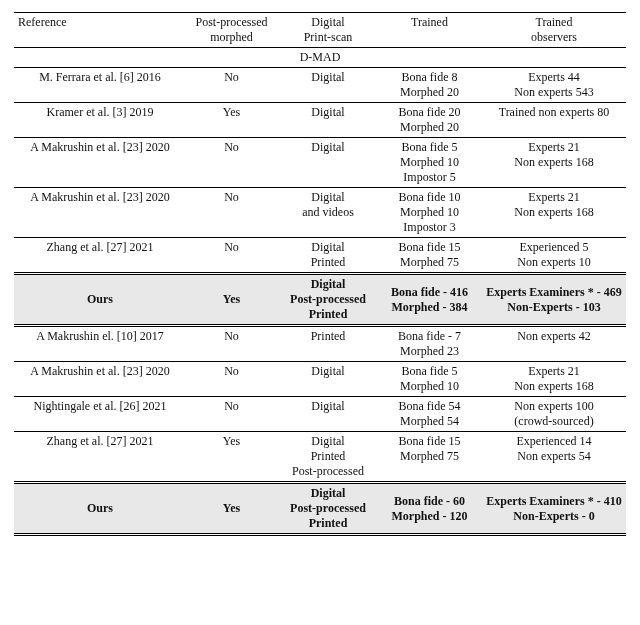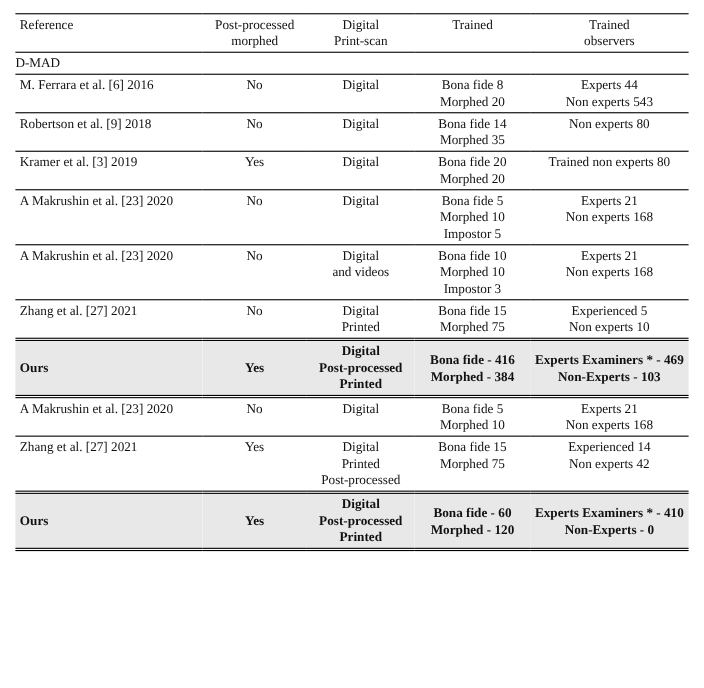--- a/index.html
+++ b/index.html
@@ -30,24 +30,25 @@
     padding: 2px 2px;
     vertical-align: top;
     white-space: pre-line;
     font-weight: normal;
     overflow: hidden;
   }
   tr.hrow th { border-bottom: 1px solid #000; }
   tr.srow td {
     border-top: 1px solid #000;
     border-bottom: 1px solid #000;
+    text-align: center;
     padding: 2px 0;
   }
   tr.drow td { border-bottom: 1px solid #000; }
-  .c-ref { text-align: left; padding-left: 4px; }
+  .c-ref { text-align: center; padding-left: 4px; }
   .c-mid { text-align: center; }
   th.c-ref { text-align: left; }
   tr.ours td {
     background: #e8e8e8;
     font-weight: bold;
     border-top: 3px double #000;
     border-bottom: 3px double #000;
     vertical-align: middle;
   }
 </style>
@@ -82,28 +83,20 @@
     </tr>
 
     <tr class="drow">
       <td class="c-ref">M. Ferrara et al. [6] 2016</td>
       <td class="c-mid">No</td>
       <td class="c-mid">Digital</td>
       <td class="c-mid">Bona fide 8
 Morphed 20</td>
       <td class="c-mid">Experts 44
 Non experts 543</td>
-    </tr>
-    <tr class="drow">
-      <td class="c-ref">Robertson et al. [9] 2018</td>
-      <td class="c-mid">No</td>
-      <td class="c-mid">Digital</td>
-      <td class="c-mid">Bona fide 14
-Morphed 35</td>
-      <td class="c-mid">Non experts 80</td>
     </tr>
     <tr class="drow">
       <td class="c-ref">Kramer et al. [3] 2019</td>
       <td class="c-mid">Yes</td>
       <td class="c-mid">Digital</td>
       <td class="c-mid">Bona fide 20
 Morphed 20</td>
       <td class="c-mid">Trained non experts 80</td>
     </tr>
     <tr class="drow">
@@ -144,38 +137,55 @@
 Post-processed
 Printed</td>
       <td class="c-mid">Bona fide - 416
 Morphed - 384</td>
       <td class="c-mid">Experts Examiners * - 469
 Non-Experts - 103</td>
     </tr>
 
 
     <tr class="drow">
+      <td class="c-ref">A Makrushin el. [10] 2017</td>
+      <td class="c-mid">No</td>
+      <td class="c-mid">Printed</td>
+      <td class="c-mid">Bona fide - 7
+Morphed 23</td>
+      <td class="c-mid">Non experts 42</td>
+    </tr>
+    <tr class="drow">
       <td class="c-ref">A Makrushin et al. [23] 2020</td>
       <td class="c-mid">No</td>
       <td class="c-mid">Digital</td>
       <td class="c-mid">Bona fide 5
 Morphed 10</td>
       <td class="c-mid">Experts 21
 Non experts 168</td>
+    </tr>
+    <tr class="drow">
+      <td class="c-ref">Nightingale et al. [26] 2021</td>
+      <td class="c-mid">No</td>
+      <td class="c-mid">Digital</td>
+      <td class="c-mid">Bona fide 54
+Morphed 54</td>
+      <td class="c-mid">Non experts 100
+(crowd-sourced)</td>
     </tr>
     <tr class="drow">
       <td class="c-ref">Zhang et al. [27] 2021</td>
       <td class="c-mid">Yes</td>
       <td class="c-mid">Digital
 Printed
 Post-processed</td>
       <td class="c-mid">Bona fide 15
 Morphed 75</td>
       <td class="c-mid">Experienced 14
-Non experts 42</td>
+Non experts 54</td>
     </tr>
     <tr class="drow ours">
       <td class="c-ref">Ours</td>
       <td class="c-mid">Yes</td>
       <td class="c-mid">Digital
 Post-processed
 Printed</td>
       <td class="c-mid">Bona fide - 60
 Morphed - 120</td>
       <td class="c-mid">Experts Examiners * - 410

